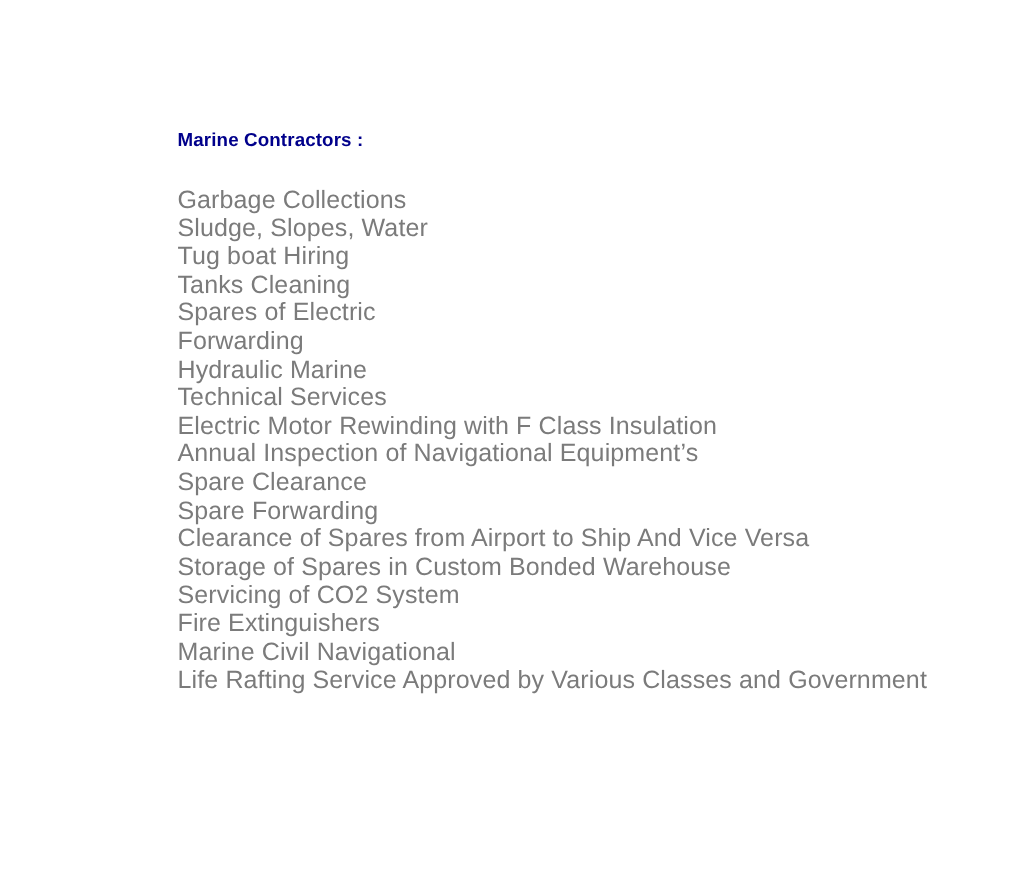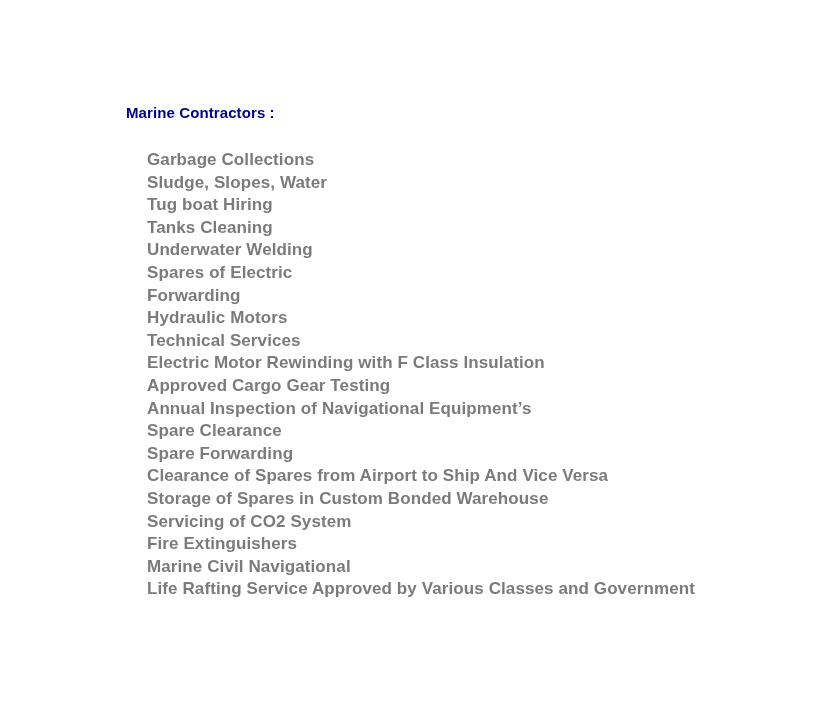--- a/index.html
+++ b/index.html
@@ -11,62 +11,59 @@
     position: relative;
     width: 814px;
     height: 706px;
     background: #ffffff;
     overflow: hidden;
     font-family: "Liberation Sans", "DejaVu Sans", sans-serif;
   }
   .content {
     position: absolute;
     top: 103px;
-    left: 126px;
+    left: 142px;
     right: 40px;
   }
   .heading {
     margin: 0;
     font-size: 15px;
     font-weight: 700;
     line-height: 20px;
     color: var(--heading-color, #00008b);
     letter-spacing: 0.1px;
   }
   .services-list {
     margin-top: 26px;
   }
   .service-item {
-    font-size: 17px;
-    font-weight: 700;
+    font-size: 20px;
+    font-weight: 400;
     line-height: 22.6px;
     color: var(--item-color, #7b7b7b);
     letter-spacing: 0.1px;
     white-space: nowrap;
-    margin-left: 21px;
   }
 </style>
 </head>
 <body>
 
 <div class="page" style="background: rgb(255, 255, 255);">
   <div class="content">
     <h1 class="heading">Marine Contractors :</h1>
     <div class="services-list">
         <div class="service-item">Garbage Collections</div>
         <div class="service-item">Sludge, Slopes, Water</div>
         <div class="service-item">Tug boat Hiring</div>
         <div class="service-item">Tanks Cleaning</div>
-        <div class="service-item">Underwater Welding</div>
         <div class="service-item">Spares of Electric</div>
         <div class="service-item">Forwarding</div>
-        <div class="service-item">Hydraulic Motors</div>
+        <div class="service-item">Hydraulic Marine</div>
         <div class="service-item">Technical Services</div>
         <div class="service-item">Electric Motor Rewinding with F Class Insulation</div>
-        <div class="service-item">Approved Cargo Gear Testing</div>
         <div class="service-item">Annual Inspection of Navigational Equipment’s</div>
         <div class="service-item">Spare Clearance</div>
         <div class="service-item">Spare Forwarding</div>
         <div class="service-item">Clearance of Spares from Airport to Ship And Vice Versa</div>
         <div class="service-item">Storage of Spares in Custom Bonded Warehouse</div>
         <div class="service-item">Servicing of CO2 System</div>
         <div class="service-item">Fire Extinguishers</div>
         <div class="service-item">Marine Civil Navigational</div>
         <div class="service-item">Life Rafting Service Approved by Various Classes and Government</div>
       </div>

